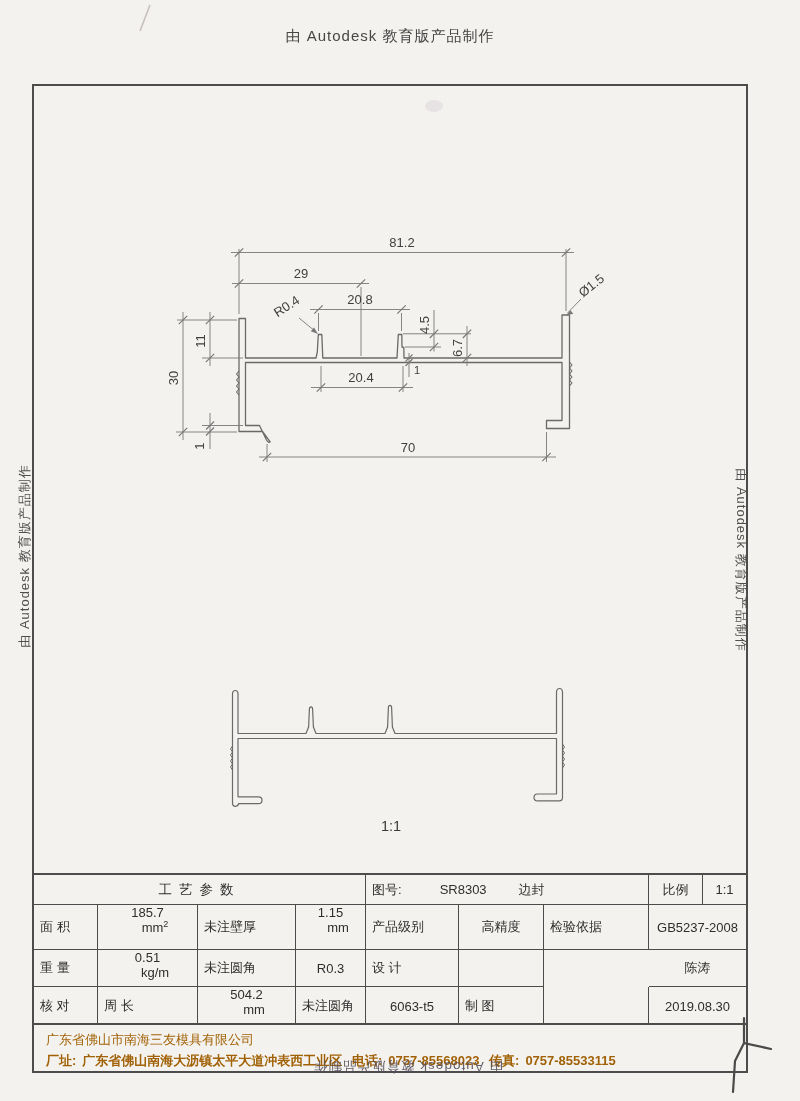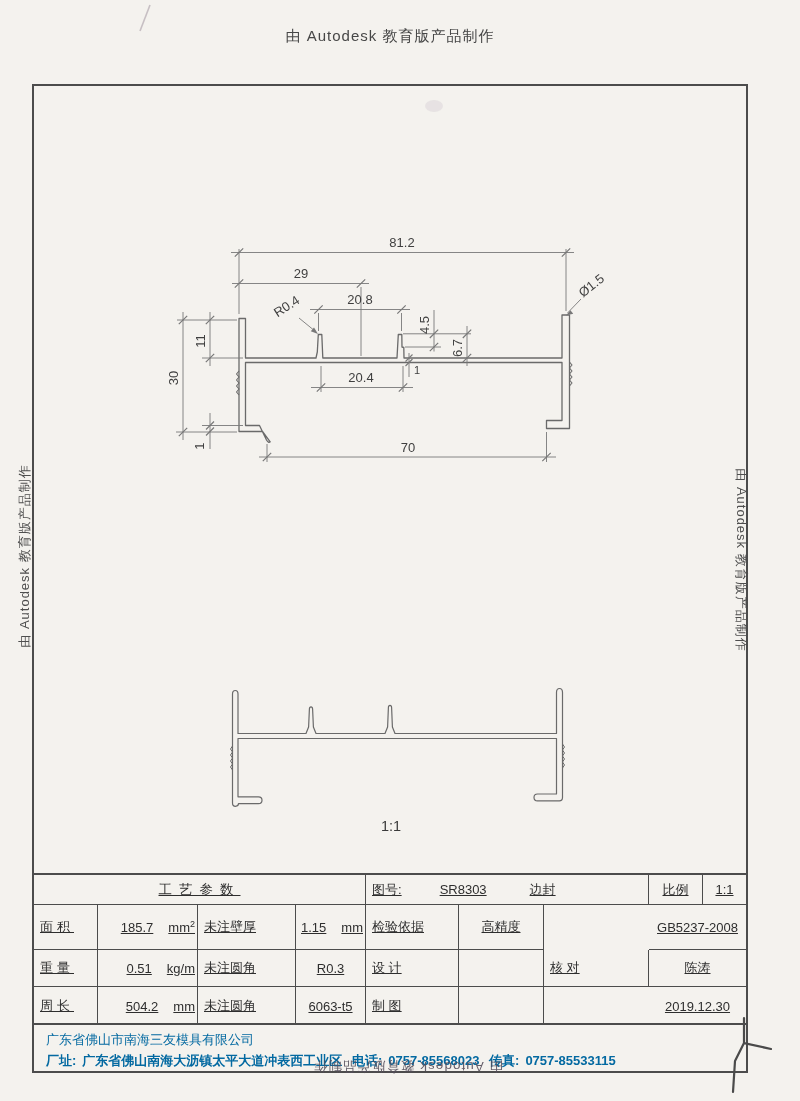--- a/index.html
+++ b/index.html
@@ -24,38 +24,38 @@
   .dimtxt{font-size:13px;}
   .dimtxt-sm{font-size:11px;}
   .caption{font-size:14.5px;fill:#3a3a3a;}
   
   .tblock{
     left:32px;top:873px;width:716px;height:152px;box-sizing:border-box;
     border:2px solid #4c4c4c;
     display:grid;
     grid-template-columns:64px 100px 98px 70px 93px 85px 105px 54px 43px;
     grid-template-rows:30px 45px 37px 38px;
-    font-size:13px;color:#2e2e2e;text-decoration:underline;
+    font-size:13px;color:#2e2e2e;
   }
   .cell{border-right:1.5px solid #4c4c4c;border-bottom:1.5px solid #4c4c4c;
         display:flex;align-items:center;box-sizing:border-box;padding:0 6px;}
   .cell.noR{border-right:none;}
   .cell.noB{border-bottom:none;}
   .c-center{justify-content:center;}
-  .c-around{justify-content:flex-end;padding:0 2px;}
+  .c-around{justify-content:flex-start;padding:0 2px;flex-direction:column;}
   .lbl{letter-spacing:4px;}
   .hdr-params{letter-spacing:7px;font-size:13.5px;}
   .drawno{gap:0;}
   .drawno .dn-label{margin-right:38px;}
-  .drawno .dn-name{margin-left:43px;}
+  .drawno .dn-name{margin-left:32px;}
   sup{font-size:9px;vertical-align:super;line-height:0;}
   .unit{margin-left:15px;}
   
   .footer{left:32px;top:1025px;width:716px;height:48px;box-sizing:border-box;
-          padding:4px 0 0 14px;font-size:13px;color:#0369a1;line-height:21px;}
+          padding:4px 0 0 14px;font-size:13px;color:#a16207;line-height:21px;}
   .footer .addr span{margin-right:6px;font-weight:bold;}
 </style>
 </head>
 <body>
 
 <div class="abs wm wm-top">由 Autodesk 教育版产品制作</div>
 
 <div class="abs sheet"></div>
 
 <div class="abs wm wm-left">由 Autodesk 教育版产品制作</div>
@@ -189,24 +189,27 @@
     <span class="unit"><span>mm</span><sup>2</sup></span>
   </div>
   <div class="cell">
       <span>未注壁厚</span>
     </div>
   <div class="cell c-around">
     <span>1.15</span>
     <span class="unit">mm</span>
   </div>
   <div class="cell">
-      <span>检验依据</span>
+      <span>产品级别</span>
     </div>
   <div class="cell c-center">
       <span>高精度</span>
+    </div>
+  <div class="cell">
+      <span>检验依据</span>
     </div>
   <div class="cell c-center noR" style="grid-column:8/10">
       <span>GB5237-2008</span>
     </div>
 
   <div class="cell">
       <span class="lbl">重量</span>
     </div>
   <div class="cell c-around">
     <span>0.51</span>
@@ -217,25 +220,25 @@
     </div>
   <div class="cell c-center">
       <span>R0.3</span>
     </div>
   <div class="cell">
       <span>设 计</span>
     </div>
   <div class="cell">
       <span></span>
     </div>
-  <div class="cell">
-      <span>核 对</span>
-    </div>
   <div class="cell c-center noR" style="grid-column:8/10">
       <span>陈涛</span>
+    </div>
+  <div class="cell">
+      <span>核 对</span>
     </div>
 
   <div class="cell noB">
       <span class="lbl">周长</span>
     </div>
   <div class="cell c-around noB">
     <span>504.2</span>
     <span class="unit">mm</span>
   </div>
   <div class="cell noB">
@@ -244,21 +247,21 @@
   <div class="cell c-center noB">
       <span>6063-t5</span>
     </div>
   <div class="cell noB">
       <span>制 图</span>
     </div>
   <div class="cell noB">
       <span></span>
     </div>
   <div class="cell c-center noR noB" style="grid-column:8/10">
-      <span>2019.12.30</span>
+      <span>2019.08.30</span>
     </div>
 </div>
 
 <div class="abs footer">
   <div>广东省佛山市南海三友模具有限公司</div>
   <div class="addr">
     <span>厂址:</span><span>广东省佛山南海大沥镇太平大道冲表西工业区</span>
     <span>电话:</span><span>0757-85568023</span>
     <span>传真:</span><span>0757-85533115</span>
   </div>

